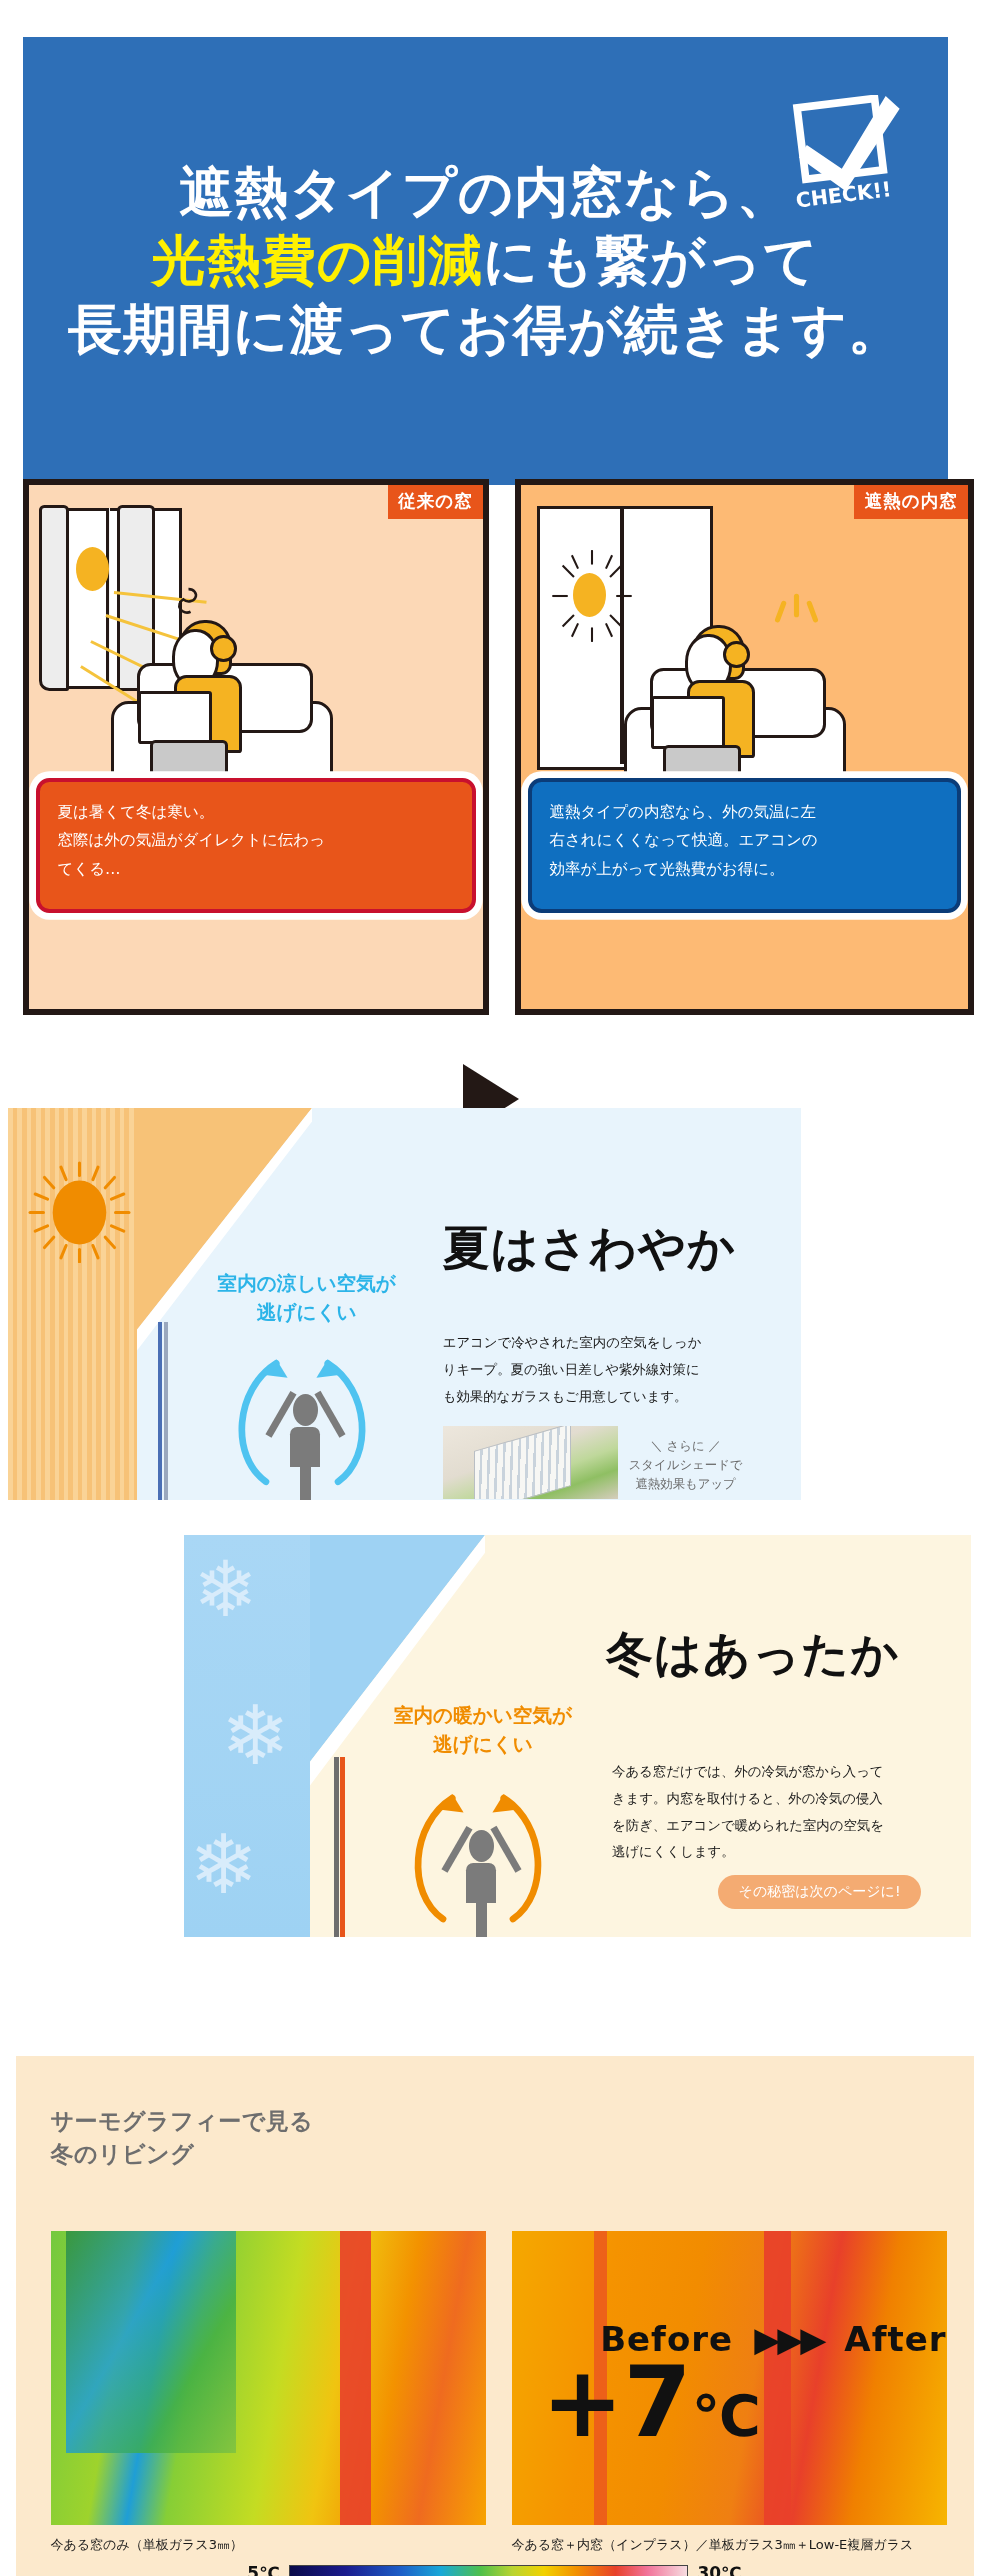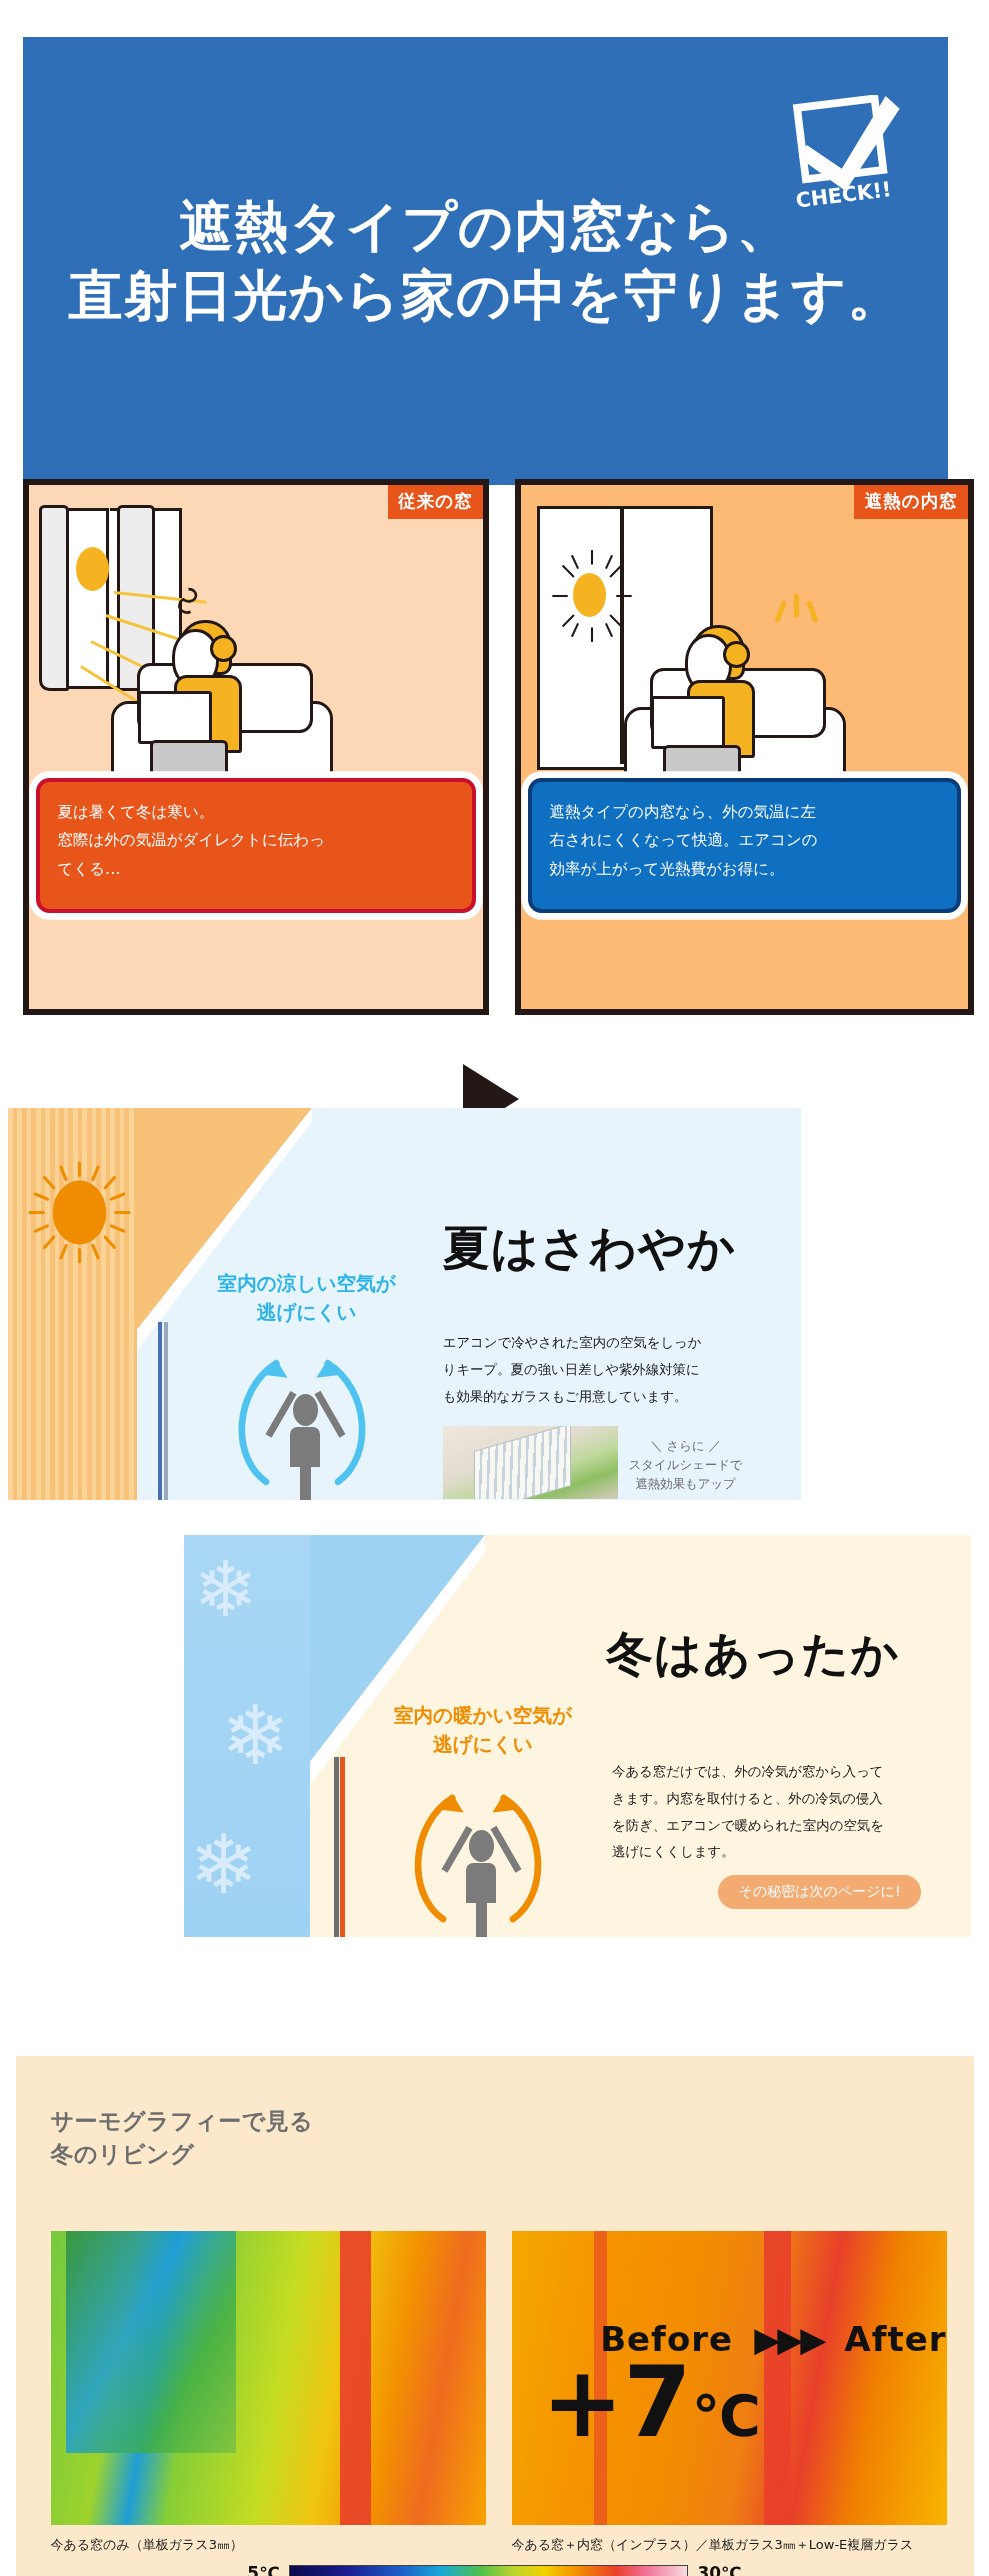--- a/index.html
+++ b/index.html
@@ -92,21 +92,22 @@
      background:linear-gradient(90deg,#0A0A4A 0%,#1B1B8E 14%,#1D5FC8 28%,#19A8D8 38%,#4FC04B 48%,#B9D430 56%,#F2D200 64%,#F39200 72%,#E8412A 82%,#F2739A 90%,#F7DCE0 100%);}
 </style>
 </head>
 <body>
 
 <div class="page">
 
   <div class="hero">
     <div class="hero-lines">
       <div class="hl">遮熱タイプの内窓なら、</div>
-      <div class="hl">直射日光から家の中を守ります。</div>
+      <div class="hl"><span class="yellow">光熱費の削減</span><span>にも繋がって</span></div>
+      <div class="hl">長期間に渡ってお得が続きます。</div>
     </div>
     <svg class="check-icon" viewBox="0 0 250 220">
       <g transform="rotate(-7 125 95)">
         <rect x="38" y="14" width="152" height="140" fill="none" stroke="#fff" stroke-width="15"></rect>
         <path d="M48 88 L110 142 L212 12 L236 40 L112 186 L30 110 Z" fill="#fff"></path>
       </g>
       <text x="120" y="208" font-size="40" font-weight="bold" fill="#fff" text-anchor="middle" transform="rotate(-7 120 200)">CHECK!!</text>
     </svg>
   </div>
 

